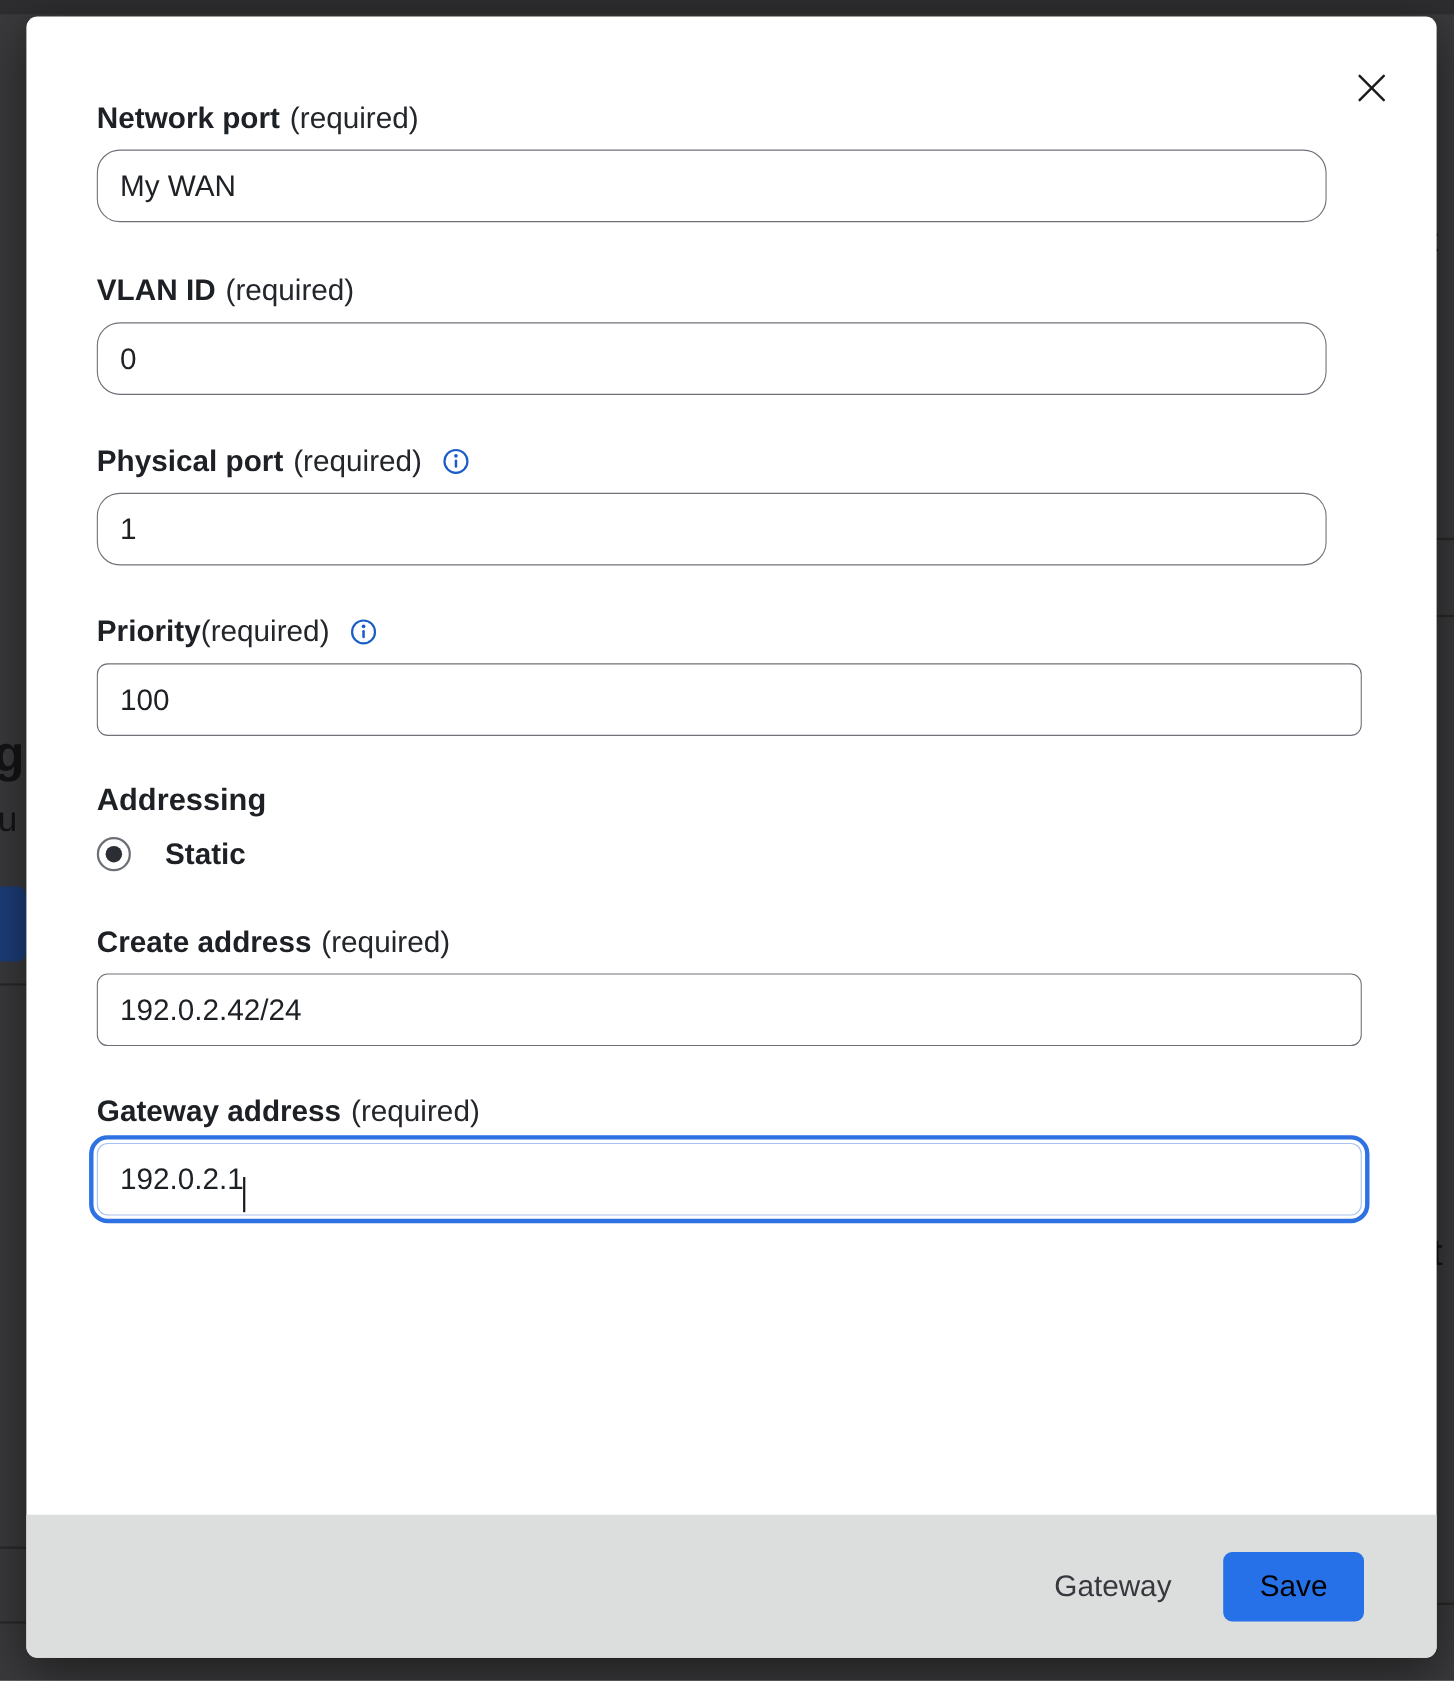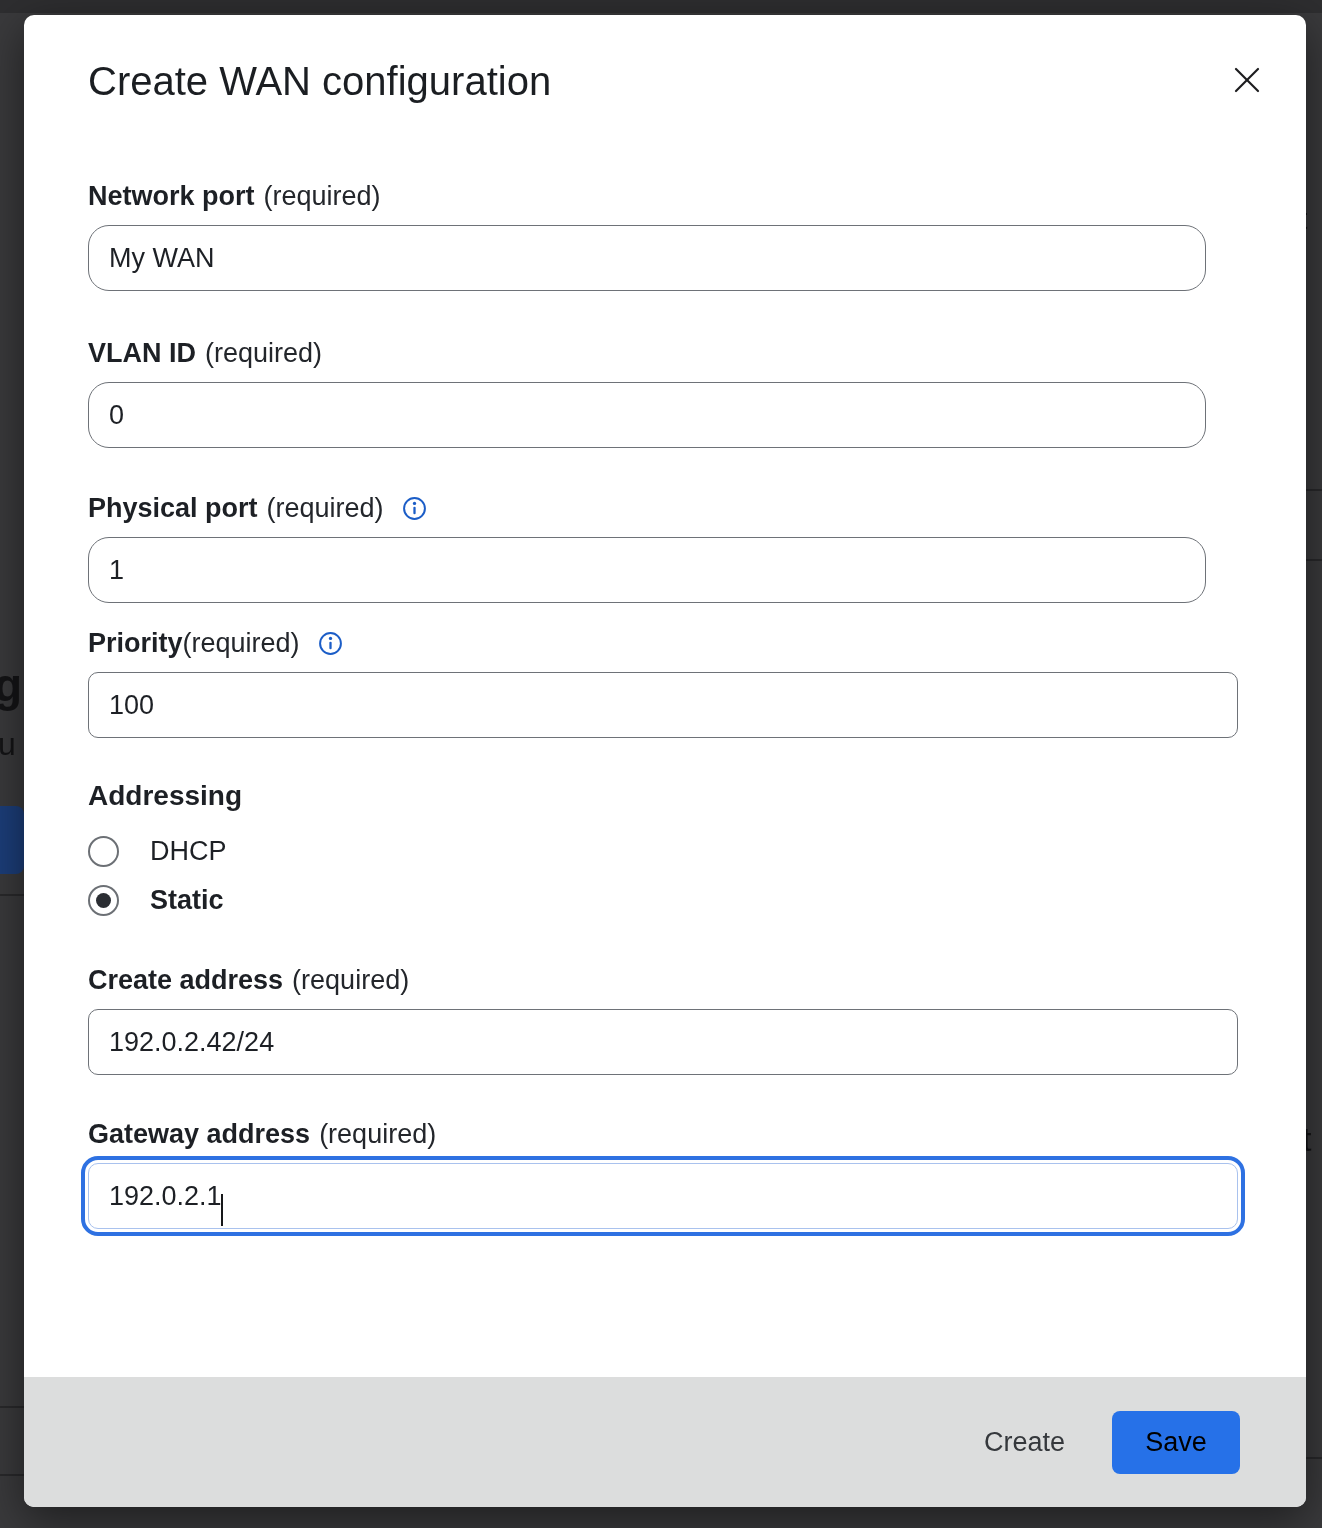--- a/index.html
+++ b/index.html
@@ -76,21 +76,21 @@
     color:var(--text-dark);
     padding:0 20px;
     background:#fff;
     outline:none;
   }
   .w-narrow{width:1118px;border-radius:21px;}
   .w-wide{width:1150px;}
   .f0{margin-top:76px;}
   .f1{margin-top:46px;}
   .f2{margin-top:44px;}
-  .f3{margin-top:24px;}
+  .f3{margin-top:44px;}
   .f4{margin-top:48px;}
   .f5{margin-top:43px;}
   .focused .text-input{
     border-color:var(--focus-border);
     outline:4px solid var(--focus-ring);
     outline-offset:3px;
   }
   .input-wrap{position:relative;width:1150px;}
   .caret{
     position:absolute;left:133px;top:31px;
@@ -143,21 +143,20 @@
 <div class="frag hline-l hl2"></div>
 <div class="frag hline-l hl3"></div>
 <div class="frag frag-text frag-tl">t l</div>
 <div class="frag frag-text frag-t">t</div>
 <div class="frag hline-r hr1"></div>
 <div class="frag hline-r hr2"></div>
 <div class="frag hline-r hr3"></div>
 
 <div class="modal">
 
-  <h1 class="modal-title content">Create WAN configuration</h1>
 
   <button class="close-btn" aria-label="Close">
     <svg width="28" height="28" viewBox="0 0 28 28">
       <line x1="3" y1="3" x2="25" y2="25" stroke="#1c1c1e" stroke-width="2.2" stroke-linecap="round"></line>
       <line x1="25" y1="3" x2="3" y2="25" stroke="#1c1c1e" stroke-width="2.2" stroke-linecap="round"></line>
     </svg>
   </button>
 
   <div class="content">
 
@@ -202,24 +201,20 @@
             <circle cx="12" cy="7.1" r="1.6" fill="#1b5dc7"></circle>
             <rect x="10.9" y="10.2" width="2.2" height="7.4" rx="1.1" fill="#1b5dc7"></rect>
           </svg>
         </span>
       </div>
       <input class="text-input w-wide" type="text" value="100" style="">
     </div>
 
     <h2 class="addressing-heading">Addressing</h2>
 
-    <div class="radio-row first">
-      <span class="radio"></span>
-      <span class="radio-label">DHCP</span>
-    </div>
 
     <div class="radio-row second selected">
       <span class="radio">
           <span class="dot"></span>
         </span>
       <span class="radio-label">Static</span>
     </div>
 
     <div class="field f4">
       <div class="field-label">
@@ -236,17 +231,17 @@
       </div>
       <div class="input-wrap">
         <input class="text-input w-wide" type="text" value="192.0.2.1" style="">
         <span class="caret"></span>
       </div>
     </div>
 
   </div>
 
   <div class="footer">
-    <button class="btn-cancel">Create</button>
+    <button class="btn-cancel">Gateway</button>
     <button class="btn-save">Save</button>
   </div>
 
 </div>
 
 </body></html>

